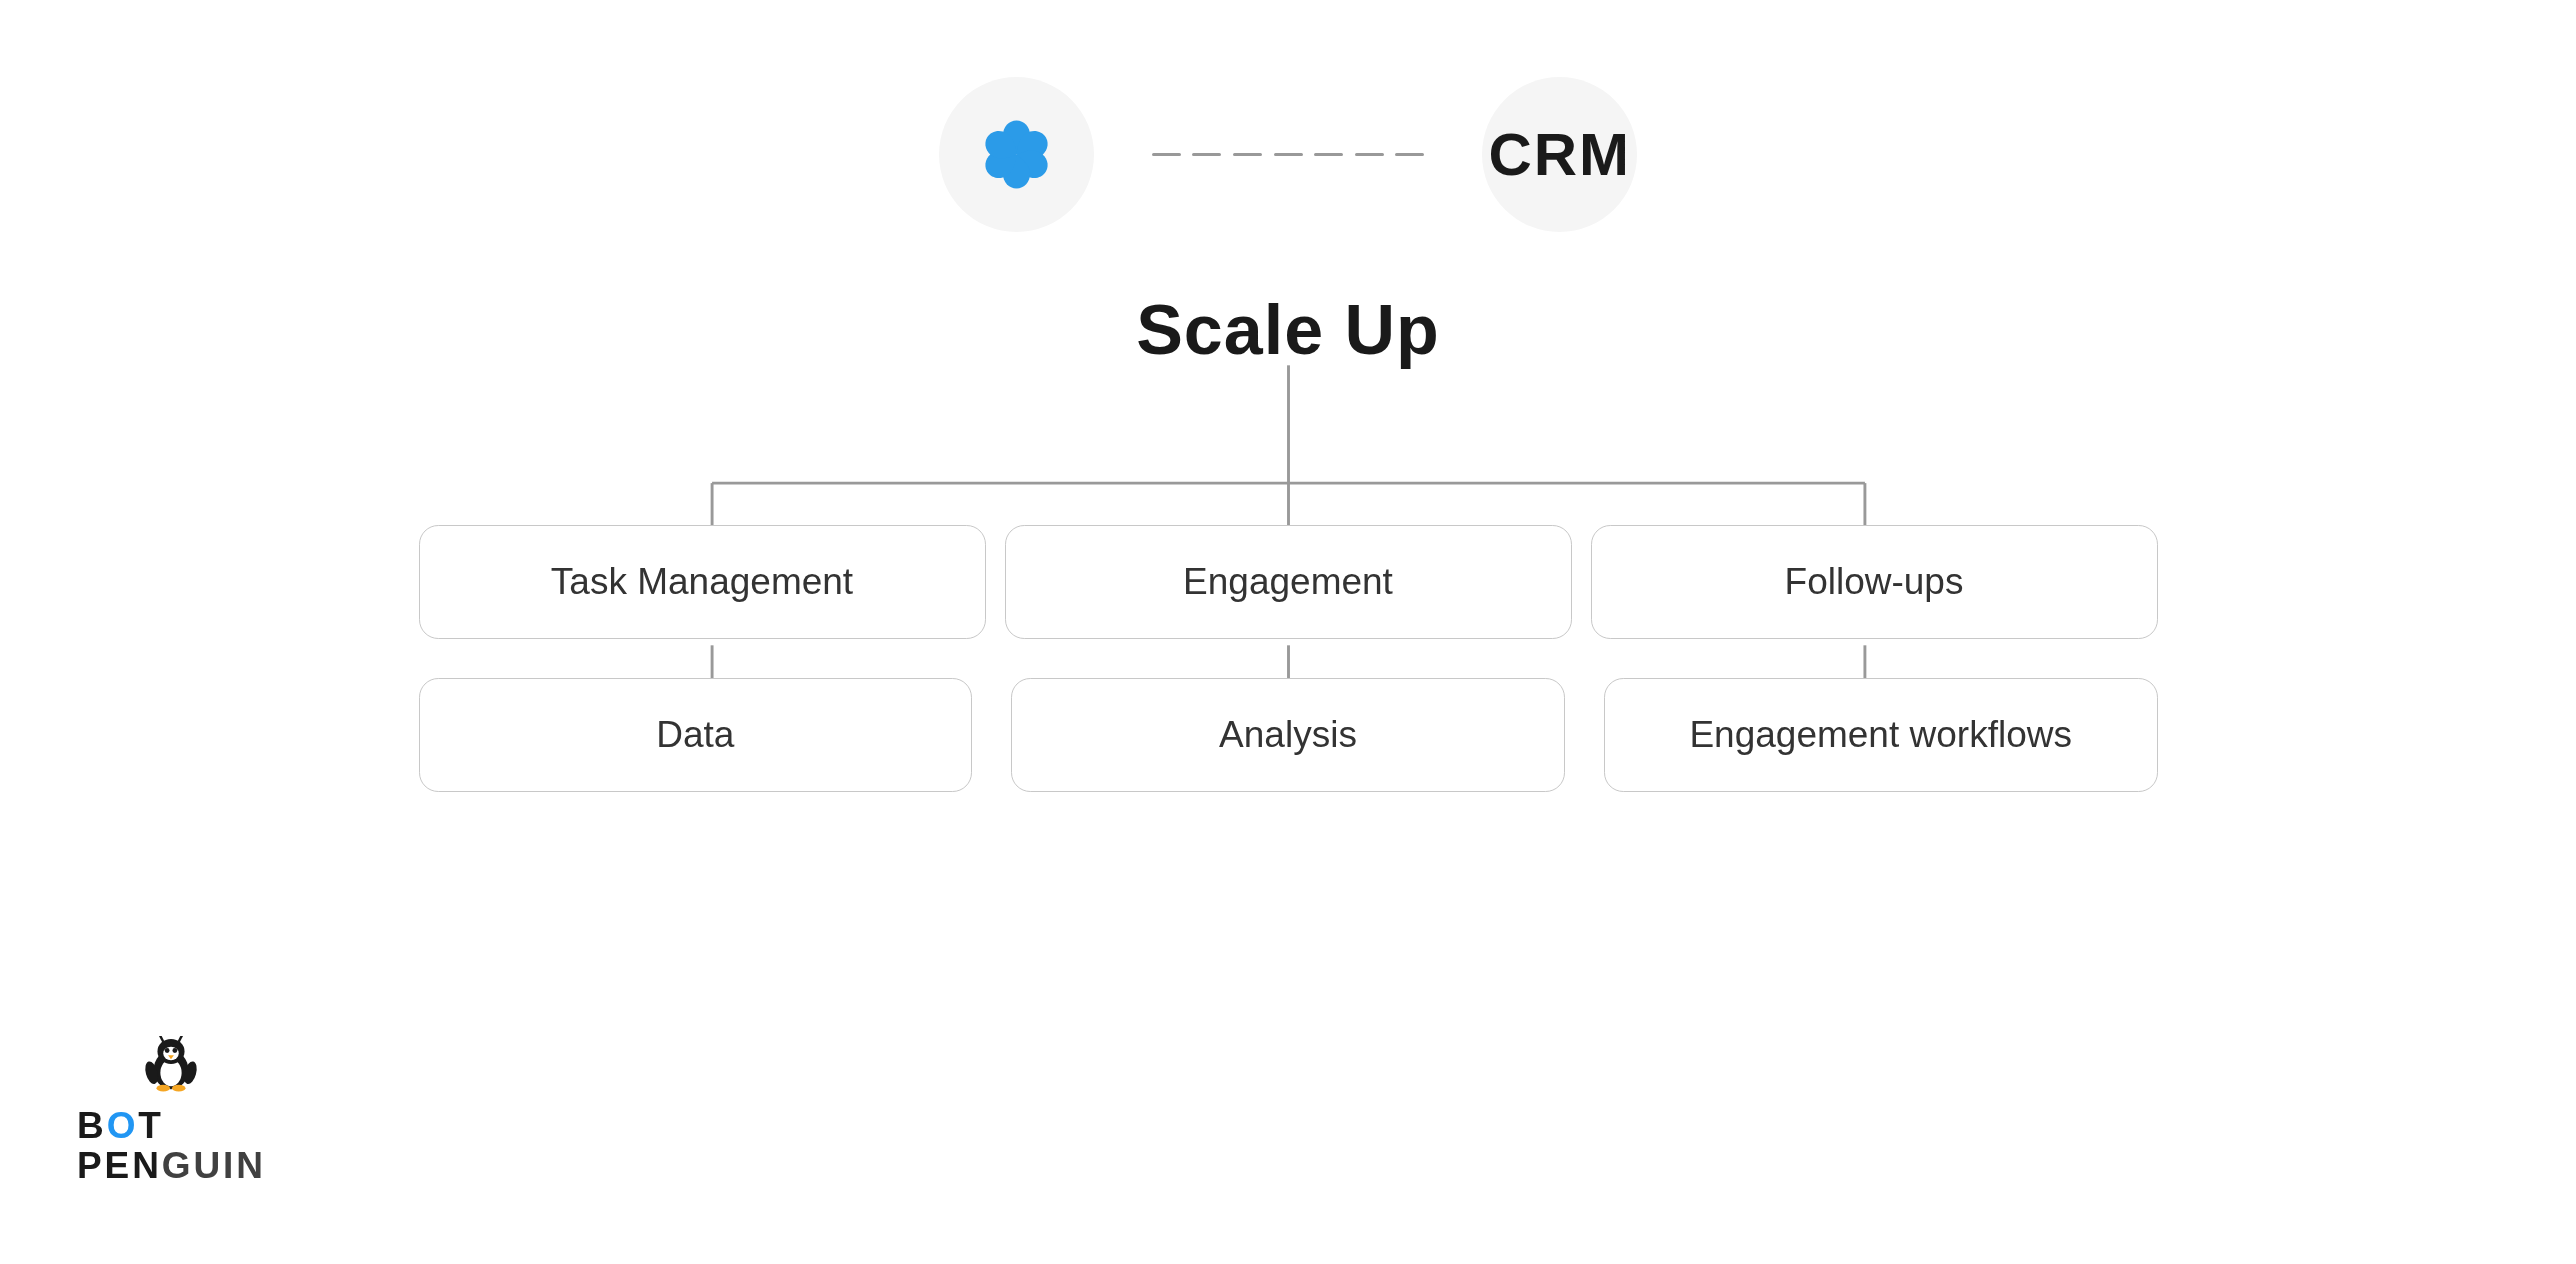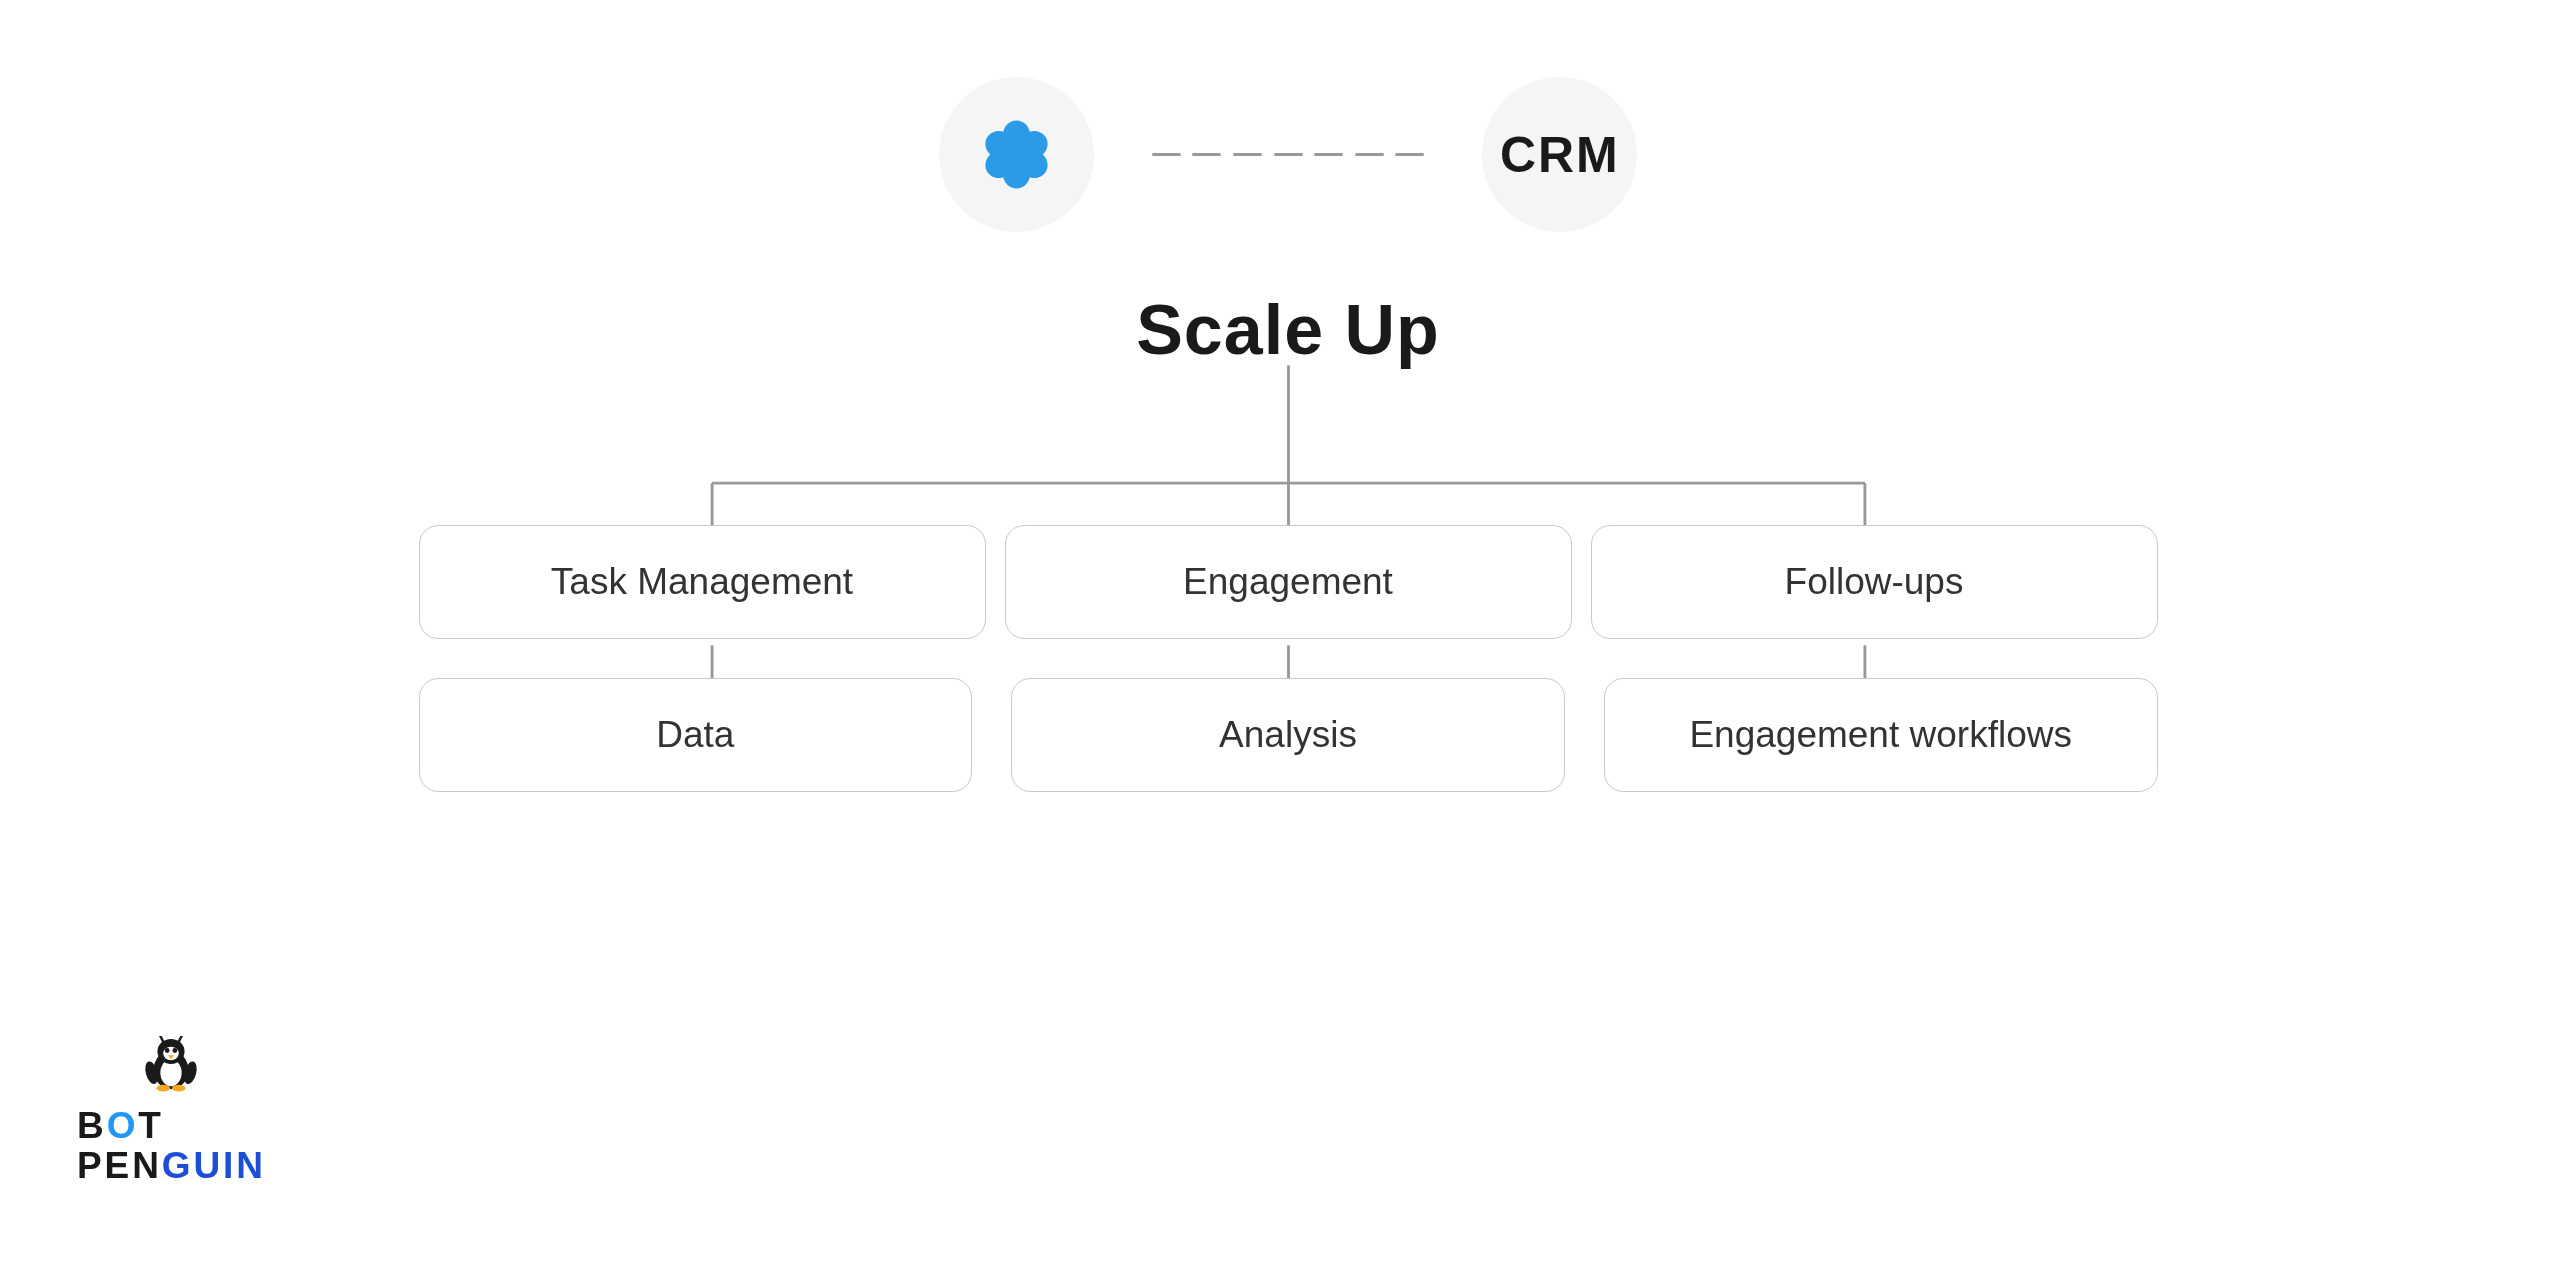--- a/index.html
+++ b/index.html
@@ -48,21 +48,21 @@
     .openai-icon svg {
       width: 97px;
       height: 97px;
     }
 
     .crm-circle {
       background: #f5f5f5;
     }
 
     .crm-label {
-      font-size: 50px;
+      font-size: 60px;
       font-weight: 800;
       color: #1a1a1a;
       letter-spacing: 1.9px;
     }
 
     .dashed-line {
       display: flex;
       align-items: center;
       gap: 11.6px;
     }
@@ -290,17 +290,17 @@
       <circle cx="17" cy="-3" r="3" fill="#1a1a1a"></circle>
       <line x1="38" y1="6" x2="42" y2="-2" stroke="#1a1a1a" stroke-width="2.5"></line>
       <circle cx="43" cy="-3" r="3" fill="#1a1a1a"></circle>
     </svg>
   </div>
   <div>
     <div class="logo-text">
       <span>B</span><span style="color:#2196f3">O</span><span>T</span>
     </div>
     <div class="logo-text">
-      <span>PEN</span><span style="color:#1d4ed8">GUIN</span>
+      <span>PEN</span><span style="color:#404040">GUIN</span>
     </div>
   </div>
 </div>
 
 
 </body></html>

